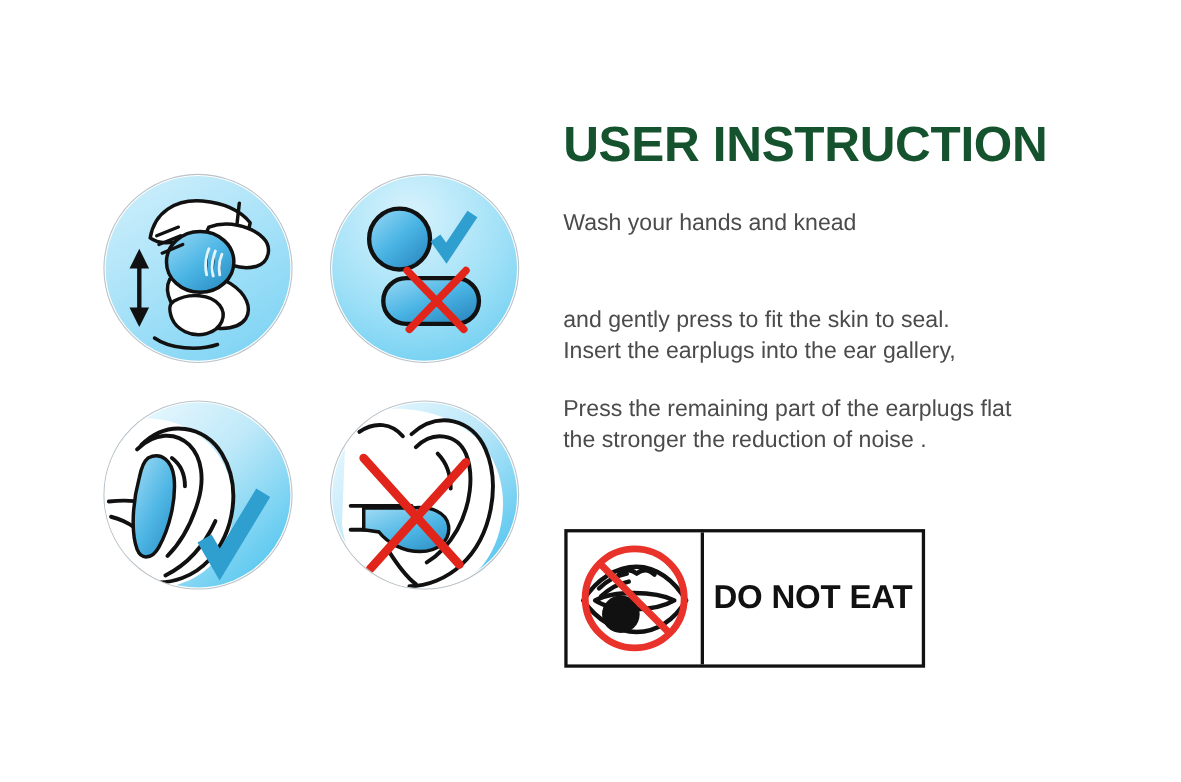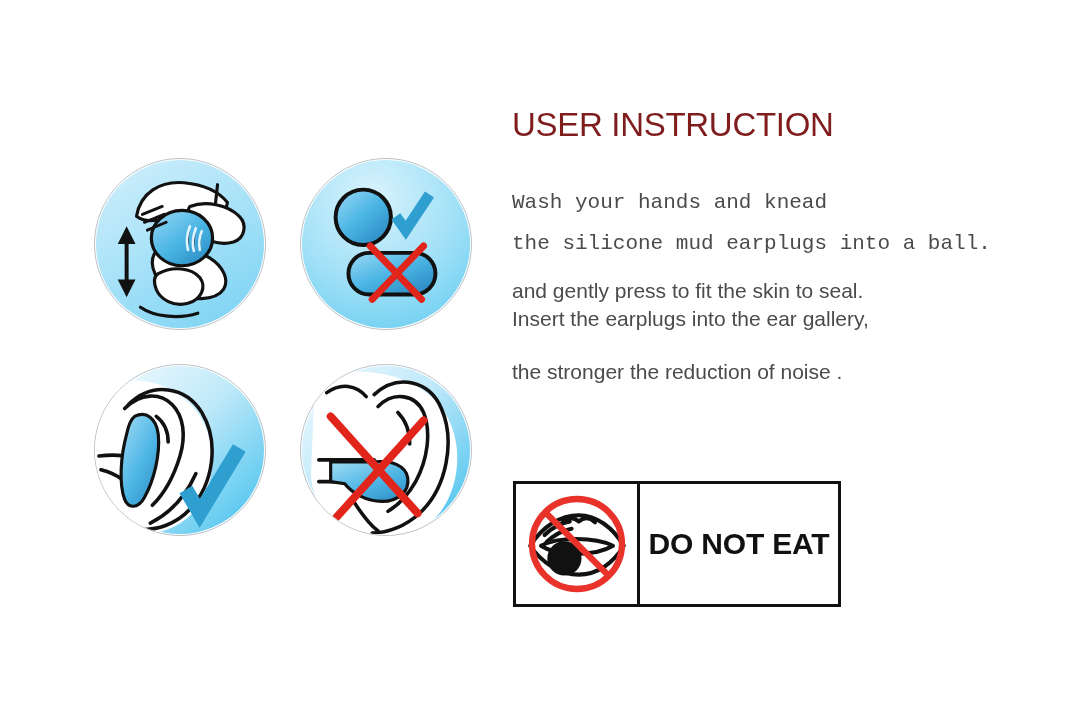--- a/index.html
+++ b/index.html
@@ -18,25 +18,25 @@
           overflow:hidden;border:1px solid #b9c3c9;box-sizing:border-box;}
   .c1{left:0px;  top:0px;}
   .c2{left:206px;top:0px;}
   .c3{left:0px;  top:206px;}
   .c4{left:206px;top:206px;}
   .circle svg{display:block;width:100%;height:100%;}
 
   
   .content{position:absolute;left:512px;top:0;width:530px;height:711px;}
   .title{position:absolute;top:108px;left:0;
-         font-size:33px;font-weight:normal;color:#7f1d1d;
+         font-size:45px;font-weight:bold;color:#14532d;
          letter-spacing:-0.3px;line-height:1;white-space:nowrap;}
 
   .para{position:absolute;left:0;color:#4b4b4b;font-weight:300;}
-  .p1{top:182px;font-size:21px;line-height:41px;font-family:Liberation Mono, monospace;}
+  .p1{top:182px;font-size:21px;line-height:41px;}
   .p2{top:277px;font-size:21px;line-height:28px;}
   .p3{top:358px;font-size:21px;line-height:28px;}
   .para div{white-space:nowrap;}
 
   
   .warn{position:absolute;left:513px;top:481px;width:328px;height:126px;
         border:3px solid #111;box-sizing:border-box;display:flex;background:#fff;}
   .warn-icon{width:124px;height:100%;border-right:3px solid #111;
              box-sizing:border-box;display:flex;align-items:center;justify-content:center;}
   .warn-icon svg{display:block;width:108px;height:108px;}
@@ -205,29 +205,29 @@
       </svg>
     </div>
   </div>
 
   <div class="content">
 
     <div class="title">USER INSTRUCTION</div>
 
     <div class="para p1">
       <div>Wash your hands and knead</div>
-      <div>the silicone mud earplugs into a ball.</div>
     </div>
 
     <div class="para p2">
       <div>and gently press to fit the skin to seal.</div>
       <div>Insert the earplugs into the ear gallery,</div>
     </div>
 
     <div class="para p3">
+      <div>Press the remaining part of the earplugs flat</div>
       <div>the stronger the reduction of  noise .</div>
     </div>
   </div>
 
   <div class="warn">
     <div class="warn-icon">
       <svg viewBox="0 0 120 120">
 
         <g fill="none" stroke="#111111" stroke-width="4.5" stroke-linecap="round" stroke-linejoin="round">
           <path d="M8 62 C22 40 42 28 62 28 C82 28 100 42 112 62

